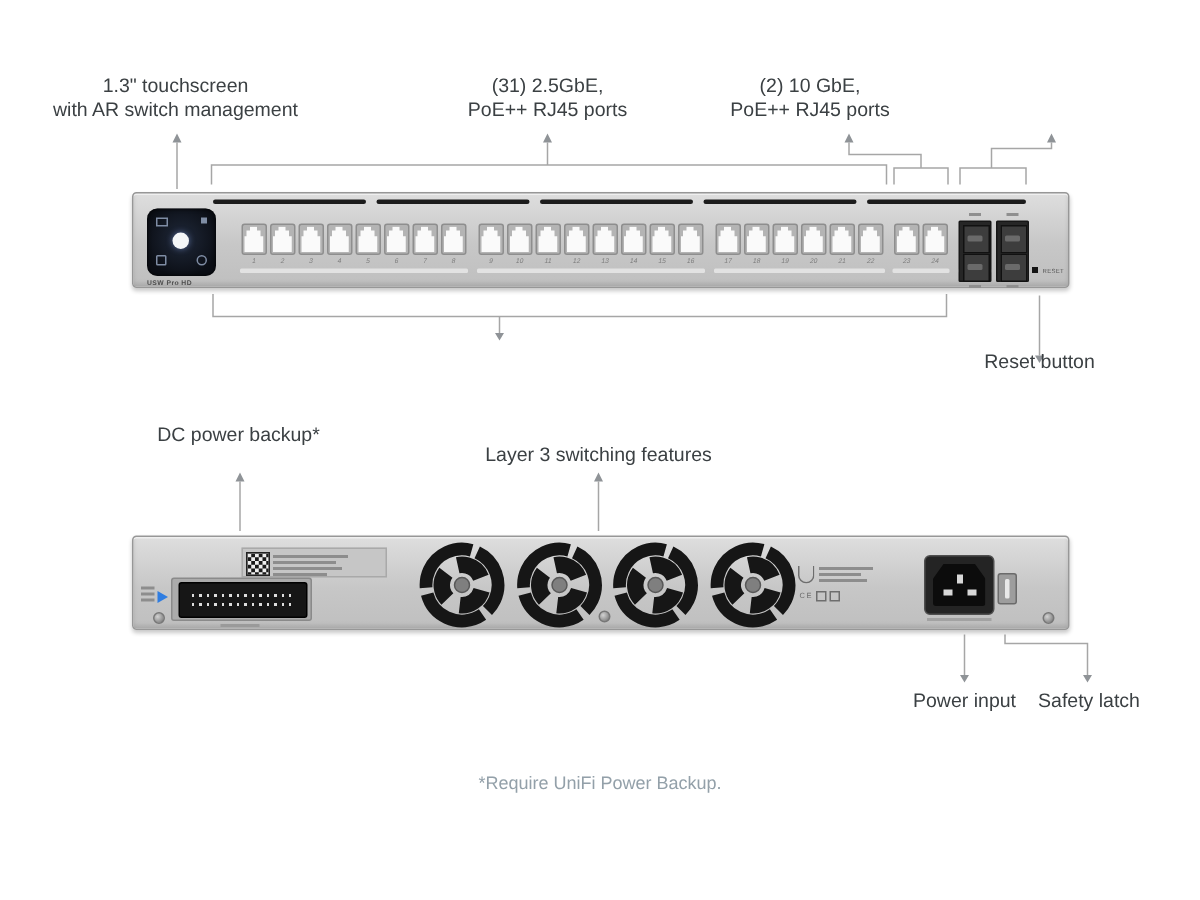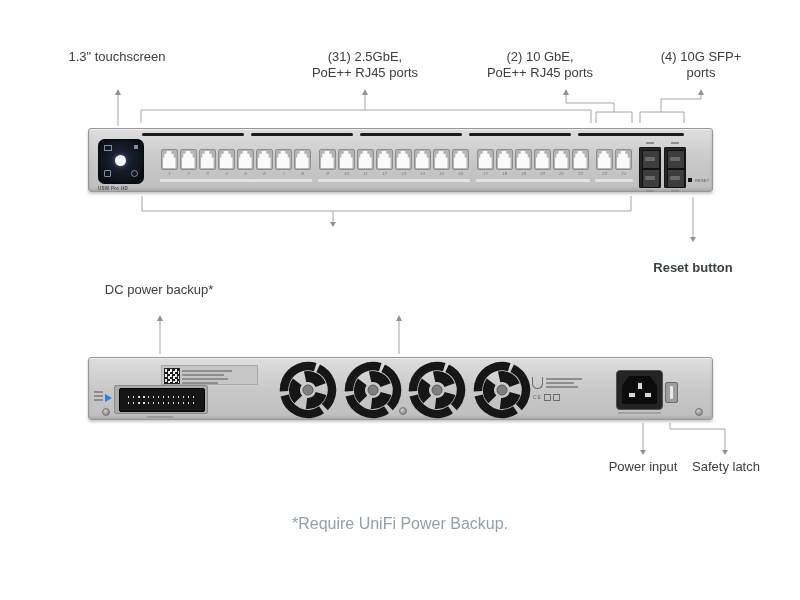--- a/index.html
+++ b/index.html
@@ -1,20 +1,20 @@
 <!DOCTYPE html>
 <html><head>
 <meta charset="utf-8">
 <style>
   html,body{margin:0;padding:0;background:#ffffff;}
   #canvas{position:relative;width:800px;height:600px;background:#ffffff;overflow:hidden;
           font-family:"Liberation Sans", sans-serif;color:#3b4043;}
   .label{position:absolute;transform:translateX(-50%);text-align:center;
          font-size:13px;line-height:16px;color:#3b4043;white-space:nowrap;}
-  .footnote{position:absolute;transform:translateX(-50%);font-size:16px;color:#93a0a9;white-space:nowrap;text-align:right;}
+  .footnote{position:absolute;transform:translateX(-50%);font-size:12px;color:#93a0a9;white-space:nowrap;text-align:right;}
   svg.overlay{position:absolute;left:0;top:0;}
   .lines polyline,.lines path{fill:none;stroke:#a6a6a6;stroke-width:1;}
   .lines polygon{fill:#8f9397;stroke:none;}
 
   
   .panel{position:absolute;left:88px;width:625px;height:64px;border-radius:3px;
          background:linear-gradient(#dedede,#c7c7c7 55%,#bfbfbf);
          border:1px solid #979797;
          box-shadow:0 2px 3px rgba(0,0,0,.22), inset 0 1px 0 #efefef, inset 0 -2px 3px rgba(0,0,0,.12);
          box-sizing:border-box;}
@@ -127,33 +127,30 @@
       <polygon points="396,321 402,321 399,315"></polygon>
 
     <polyline points="643,423 643,450"></polyline>
       <polygon points="640,450 646,450 643,455"></polygon>
     <polyline points="670,423 670,429 725,429 725,450"></polyline>
       <polygon points="722,450 728,450 725,455"></polygon>
   </svg>
 
   <div class="label" style="left:117px;top:49px;">
     <div>1.3" touchscreen</div>
+    <div>with AR switch management</div>
   </div>
   <div class="label" style="left:365px;top:49px;">
     <div>(31) 2.5GbE,</div>
     <div>PoE++ RJ45 ports</div>
   </div>
   <div class="label" style="left:540px;top:49px;">
     <div>(2) 10 GbE,</div>
     <div>PoE++ RJ45 ports</div>
   </div>
-  <div class="label" style="left:701px;top:49px;">
-    <div>(4) 10G SFP+</div>
-    <div>ports</div>
-  </div>
 
   <div class="panel" id="front-panel">
     <div class="vent" style="left:53px;width:102px;"></div>
     <div class="vent" style="left:162px;width:102px;"></div>
     <div class="vent" style="left:271px;width:102px;"></div>
     <div class="vent" style="left:380px;width:102px;"></div>
     <div class="vent" style="left:489px;width:106px;"></div>
 
     <div class="screen">
       <span class="ic tl"></span>
@@ -328,23 +325,24 @@
     </div>
     <div class="tinymark" style="left:557px;top:13px;"></div>
     <div class="tinymark" style="left:582px;top:13px;"></div>
     <div class="tinymark" style="left:557px;top:61px;"></div>
     <div class="tinymark" style="left:582px;top:61px;"></div>
 
     <div class="reset-btn"></div>
     <div class="reset-txt">RESET</div>
   </div>
 
-  <div class="label" style="left:693px;top:260px;font-weight:bold;">Reset button</div>
+  <div class="label" style="left:693px;top:233px;">Reset button</div>
 
   <div class="label" style="left:159px;top:282px;">DC power backup*</div>
+  <div class="label" style="left:399px;top:295px;">Layer 3 switching features</div>
 
   <div class="panel" id="rear-panel">
     <div class="qr-label">
       <span class="qr"></span>
       <span class="txtbar" style="left:20px;top:4px;width:50px;"></span>
       <span class="txtbar" style="left:20px;top:8px;width:42px;"></span>
       <span class="txtbar" style="left:20px;top:12px;width:46px;"></span>
       <span class="txtbar" style="left:20px;top:16px;width:36px;"></span>
     </div>
     <div class="blue-block">

